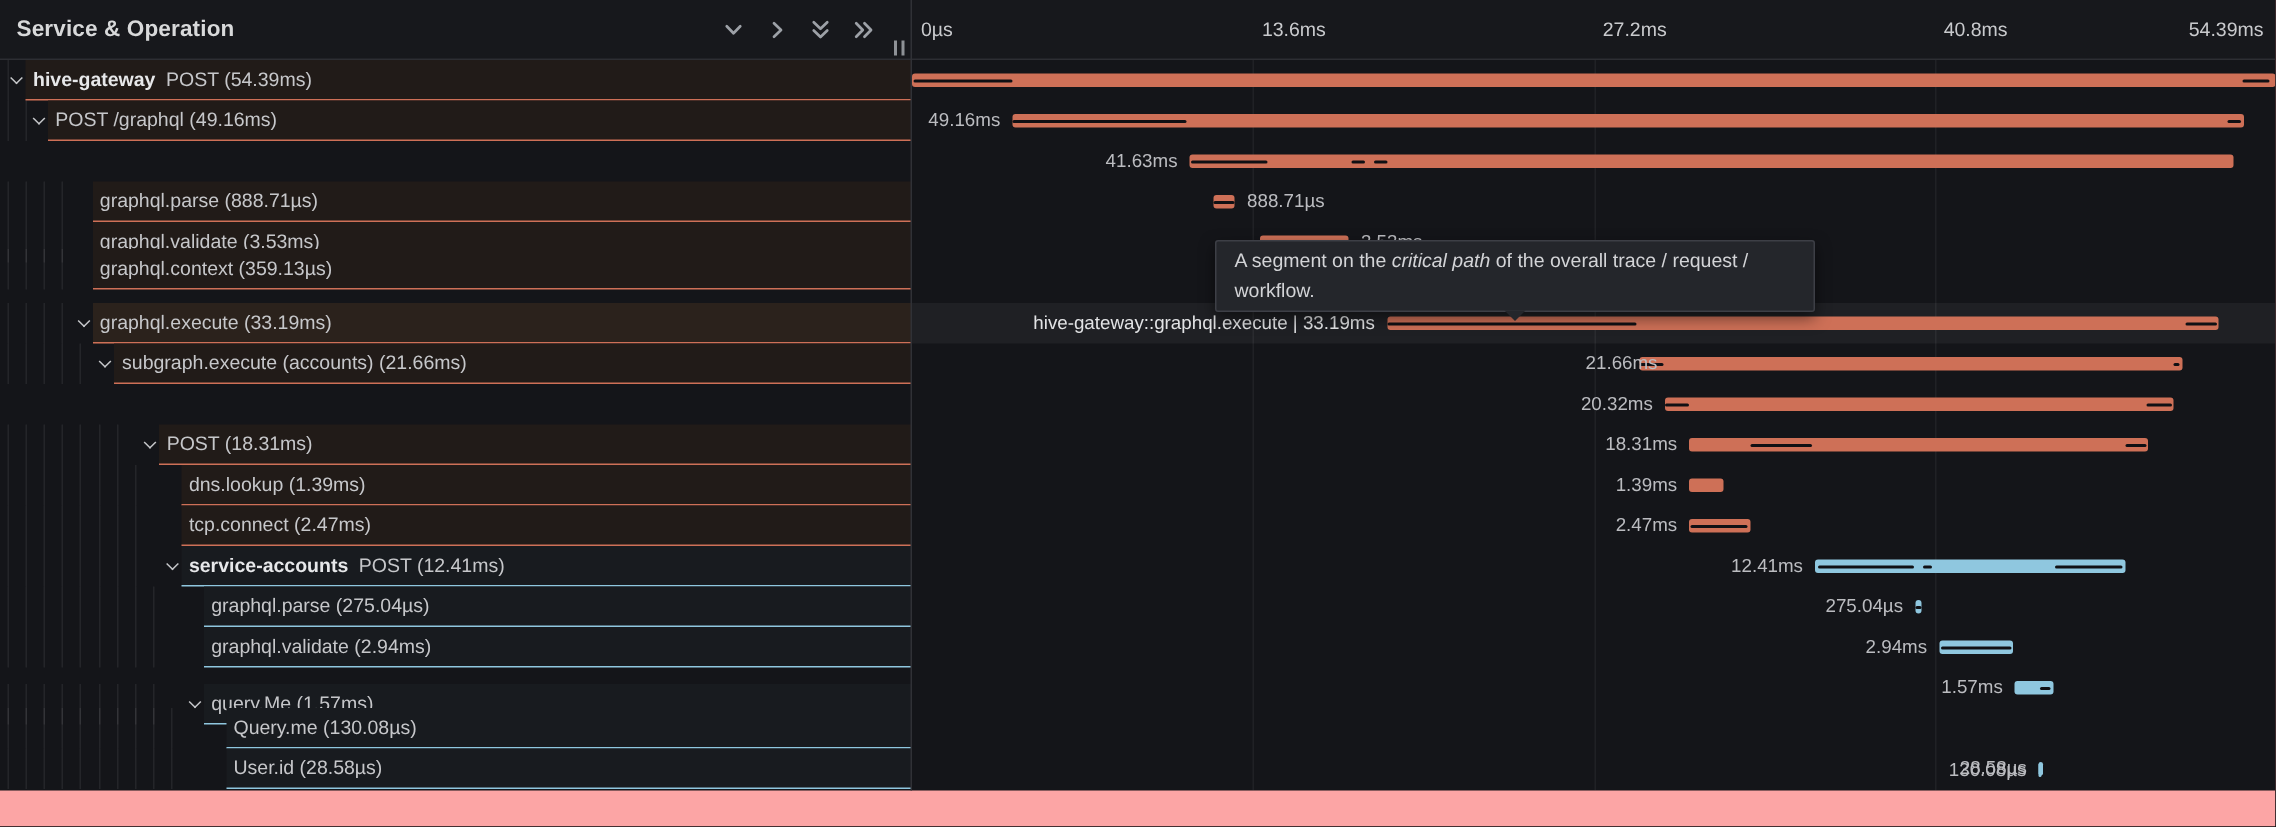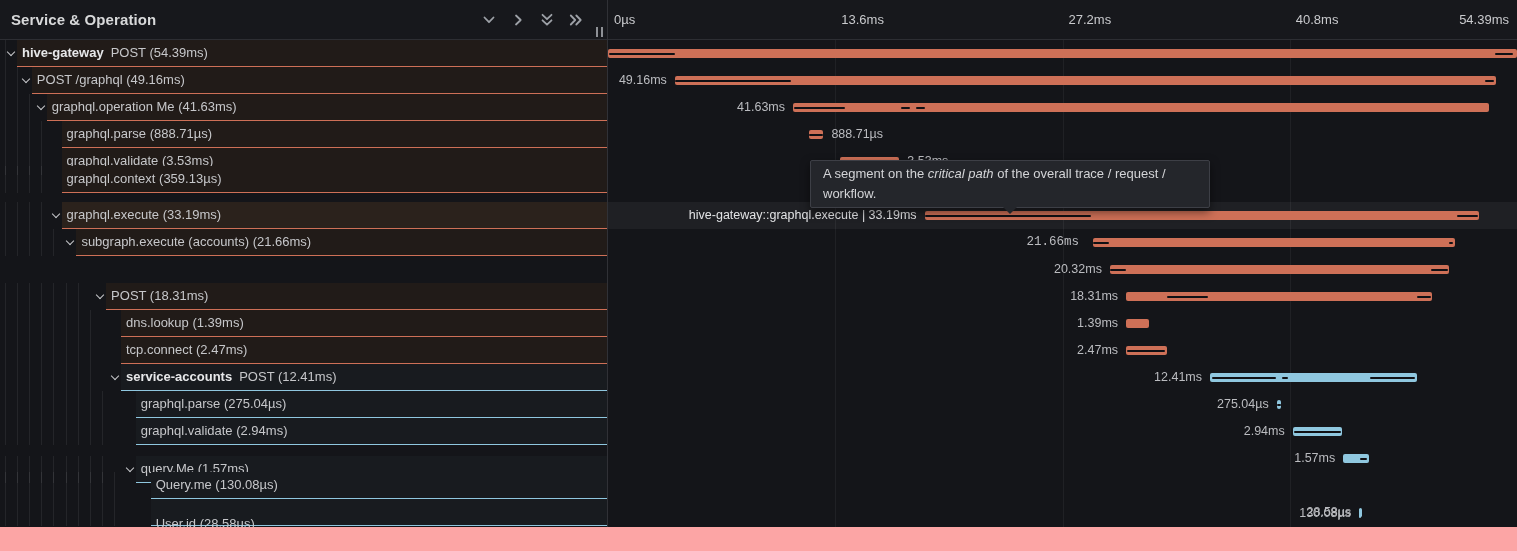--- a/index.html
+++ b/index.html
@@ -122,28 +122,20 @@
             <div class="chev" style="left: 8px;"></div>
             <div class="row-text" style="left: 22px;"><span class="svc-name">hive-gateway</span>POST (54.39ms)</div>
           </div>
           <div class="tree-row" style="top: 27px;">
             <div class="row-box" style="left: 31.85px; background: rgb(33, 27, 24); border-bottom: 1px solid rgb(206, 112, 87);"></div>
             <div class="guide" style="left: 5px;"></div>
             <div class="guide" style="left: 17.1px;"></div>
             <div class="chev" style="left: 22.85px;"></div>
             <div class="row-text" style="left: 36.85px;">POST /graphql (49.16ms)</div>
           </div>
-          <div class="tree-row" style="top: 54px;">
-            <div class="row-box" style="left: 46.7px; background: rgb(33, 27, 24); border-bottom: 1px solid rgb(206, 112, 87);"></div>
-            <div class="guide" style="left: 5px;"></div>
-            <div class="guide" style="left: 17.1px;"></div>
-            <div class="guide" style="left: 29.2px;"></div>
-            <div class="chev" style="left: 37.7px;"></div>
-            <div class="row-text" style="left: 51.7px;">graphql.operation Me (41.63ms)</div>
-          </div>
           <div class="tree-row" style="top: 81px;">
             <div class="row-box" style="left: 61.55px; background: rgb(33, 27, 24); border-bottom: 1px solid rgb(206, 112, 87);"></div>
             <div class="guide" style="left: 5px;"></div>
             <div class="guide" style="left: 17.1px;"></div>
             <div class="guide" style="left: 29.2px;"></div>
             <div class="guide" style="left: 41.3px;"></div>
             <div class="row-text" style="left: 66.55px;">graphql.parse (888.71µs)</div>
           </div>
           <div class="tree-row" style="top: 108px;">
             <div class="row-box" style="left: 61.55px; background: rgb(33, 27, 24); border-bottom: 1px solid rgb(206, 112, 87);"></div>
@@ -288,21 +280,21 @@
             <div class="guide" style="left: 5px;"></div>
             <div class="guide" style="left: 17.1px;"></div>
             <div class="guide" style="left: 29.2px;"></div>
             <div class="guide" style="left: 41.3px;"></div>
             <div class="guide" style="left: 53.4px;"></div>
             <div class="guide" style="left: 65.5px;"></div>
             <div class="guide" style="left: 77.6px;"></div>
             <div class="guide" style="left: 89.7px;"></div>
             <div class="guide" style="left: 101.8px;"></div>
             <div class="guide" style="left: 113.9px;"></div>
-            <div class="row-text" style="left: 155.65px; margin-top: 12px;">User.id (28.58µs)</div>
+            <div class="row-text" style="left: 155.65px;">User.id (28.58µs)</div>
           </div>
         </div>
     </div>
 
     <div class="divider"></div>
     <div class="resize-handle"></div>
 
     <div class="right-panel">
       <div id="gridlines">
           <div class="gridline" style="left: 227px;"></div>
@@ -361,21 +353,21 @@
               <div class="crit" style="left: 0.5px; width: 166.458px;"></div>
               <div class="crit" style="left: 532.13px; width: 21.225px;"></div>
             </div>
             <div class="bar-label bright" style="right: 600.463px;">hive-gateway::graphql.execute | 33.19ms</div>
           </div>
           <div class="wf-row" style="top: 229px;">
             <div class="bar" style="left: 484.666px; width: 361.996px; background: rgb(206, 112, 87);">
               <div class="crit" style="left: 0.5px; width: 16.2113px;"></div>
               <div class="crit" style="left: 355.979px; width: 4.01103px;"></div>
             </div>
-            <div class="bar-label" style="right: 438px; font-family: Liberation Mono, monospace;">21.66ms</div>
+            <div class="bar-label" style="right: 412px;">21.66ms</div>
           </div>
           <div class="wf-row" style="top: 256px;">
             <div class="bar" style="left: 501.88px; width: 339.601px; background: rgb(206, 112, 87);">
               <div class="crit" style="left: 0.501379px; width: 15.7099px;"></div>
               <div class="crit" style="left: 320.715px; width: 17.0469px;"></div>
             </div>
             <div class="bar-label" style="right: 415.12px;">20.32ms</div>
           </div>
           <div class="wf-row" style="top: 283px;">
             <div class="bar" style="left: 518.092px; width: 306.008px; background: rgb(206, 112, 87);">

